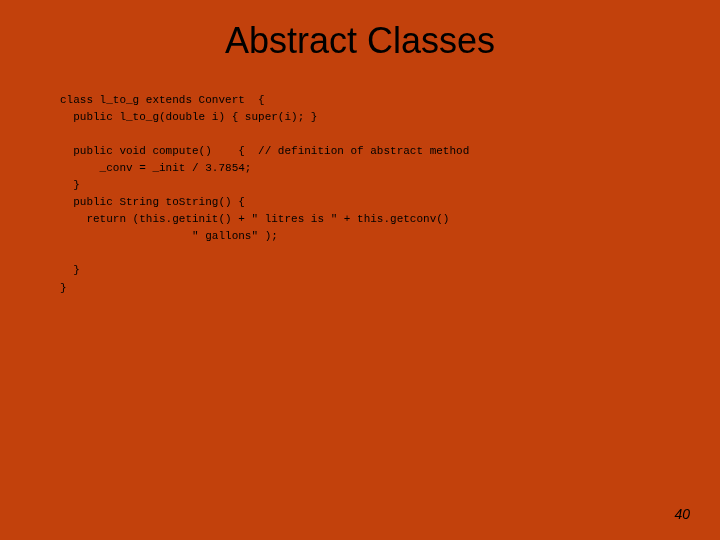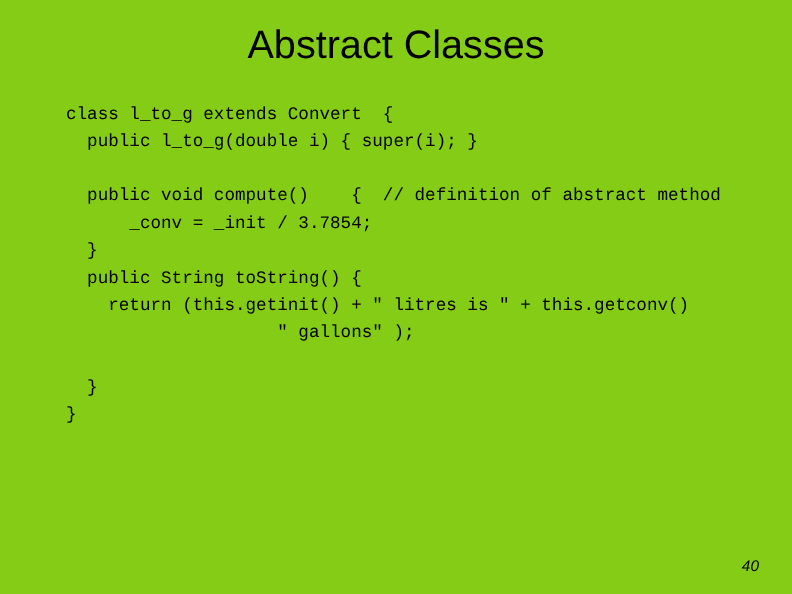--- a/index.html
+++ b/index.html
@@ -13,37 +13,37 @@
       height: 540px;
       background-color: #ffffff;
       font-family: Arial, Helvetica, sans-serif;
       position: relative;
       overflow: hidden;
     }
 
     .page-container {
       width: 720px;
       height: 540px;
-      background: #84cc16;
+      background: #c2410c;
       position: relative;
       padding: 20px 40px;
     }
 
     .slide-title {
       text-align: center;
       font-size: 36px;
       font-weight: normal;
       color: #000000;
       margin-bottom: 30px;
       font-family: Arial, Helvetica, sans-serif;
     }
 
     .code-block {
       font-family: 'Courier New', Courier, monospace;
-      font-size: 16px;
+      font-size: 11px;
       color: #000000;
       line-height: 1.55;
       padding-left: 20px;
       white-space: pre;
     }
 
     .page-number {
       position: absolute;
       bottom: 18px;
       right: 30px;

